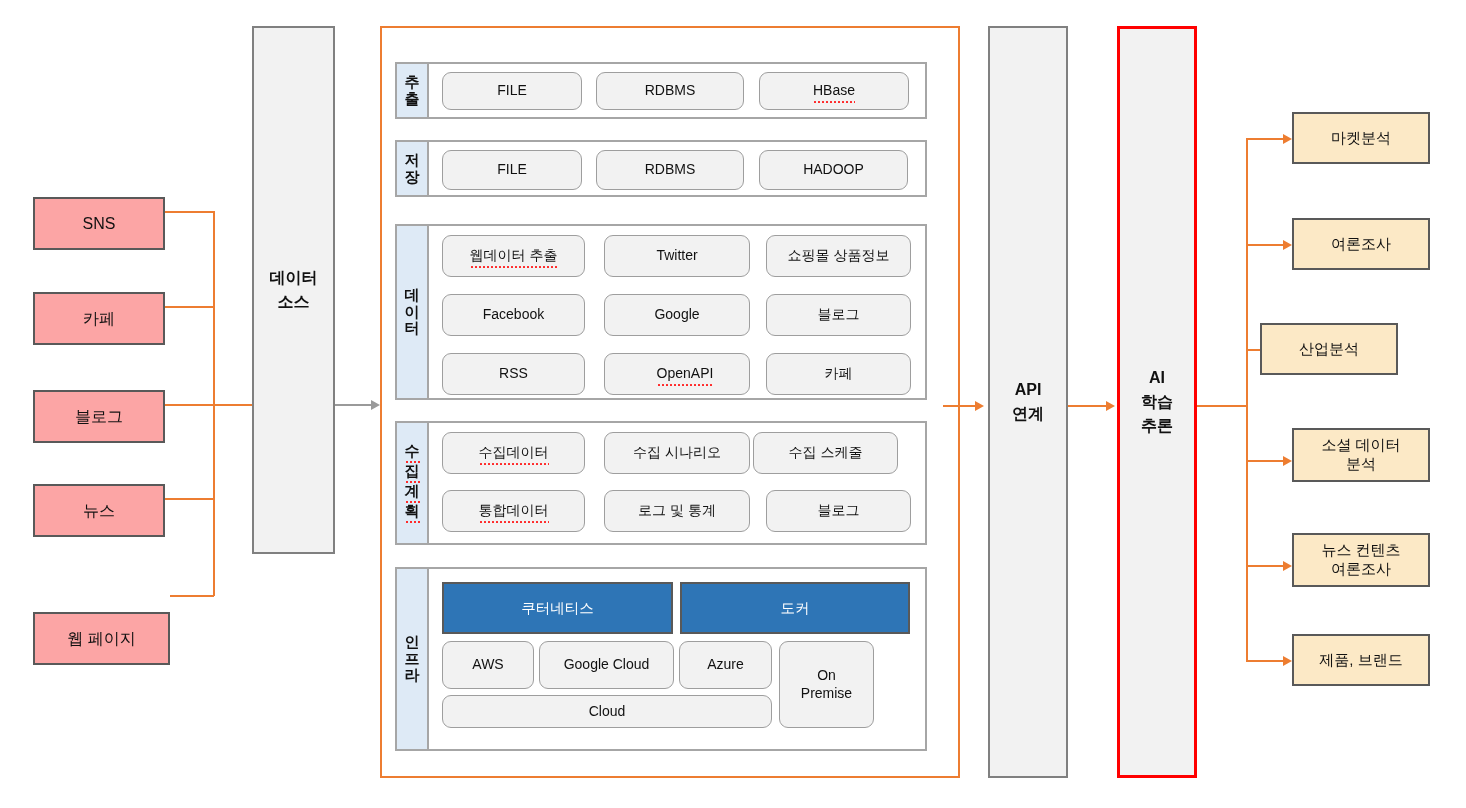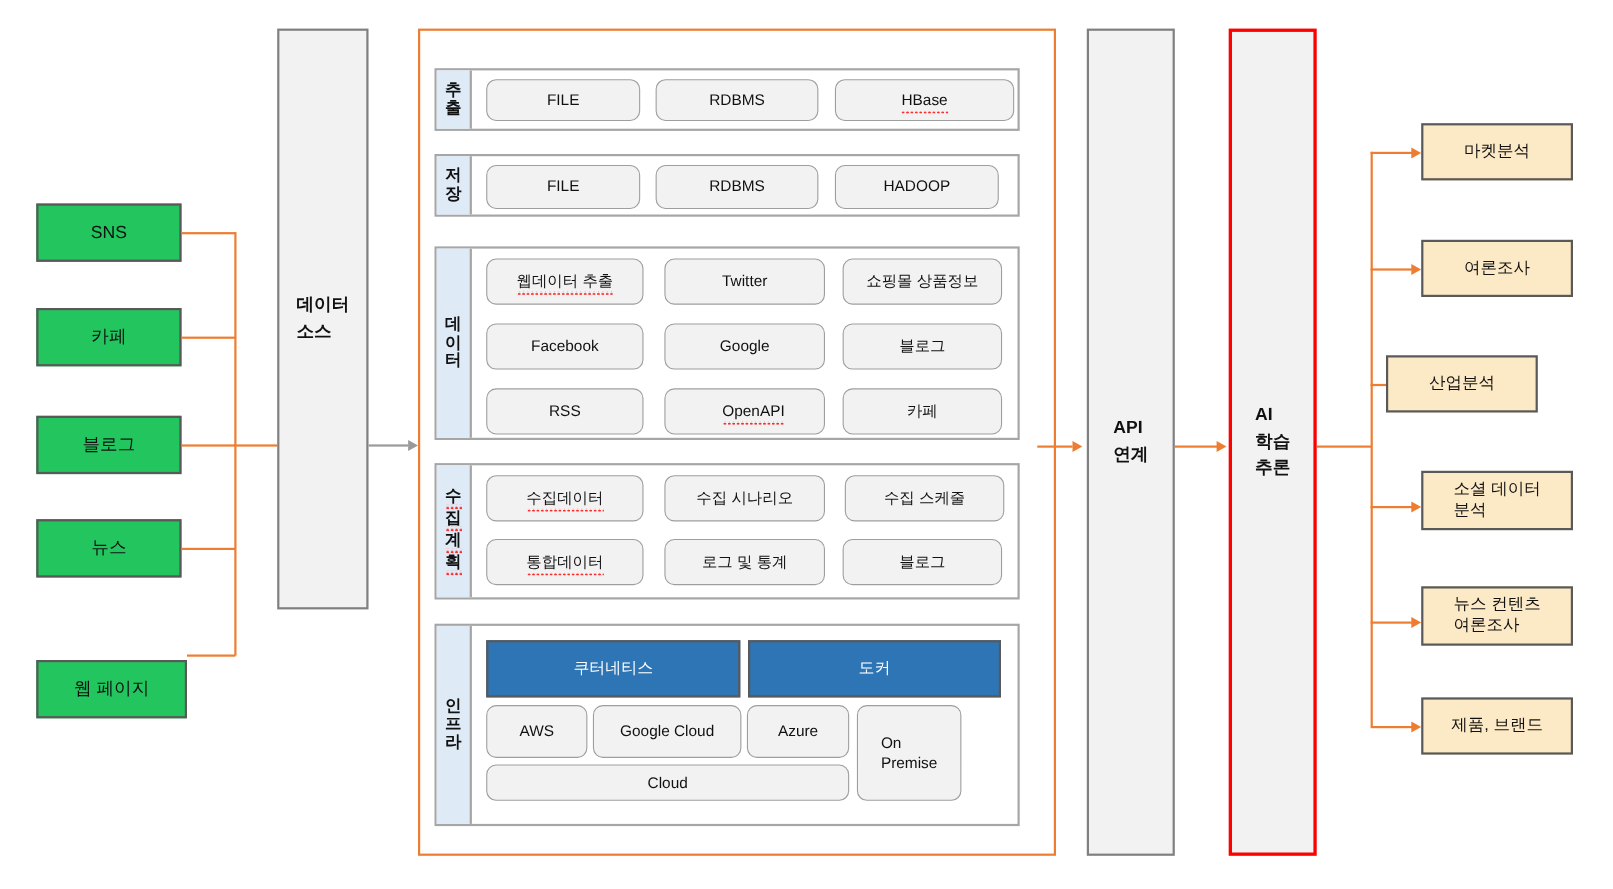--- a/index.html
+++ b/index.html
@@ -14,29 +14,31 @@
     overflow:hidden;
     background:#fff;
   }
   .abs{position:absolute;box-sizing:border-box;}
 
   
   .ctr{
     display:flex;
     align-items:center;
     justify-content:center;
+    text-align:center;
     line-height:1.25;
   }
 
   
   .src-box{
-    background:#22c55e;
+    background:#fca5a5;
     border:2.5px solid #595959;
     color:#111;
     font-size:16px;
+    margin-top:12px;
   }
 
   
   .pillar{
     background:#F2F2F2;
     border:2.5px solid #808080;
     color:#111;
     font-size:16px;
     font-weight:bold;
   }
@@ -180,21 +182,21 @@
         <span>출</span>
       </span>
     </div>
     <div class="sec-body">
       <div class="abs chip ctr" style="left:13px;top:8px;width:140px;height:38px;">
         <span>FILE</span>
       </div>
       <div class="abs chip ctr" style="left:167px;top:8px;width:148px;height:38px;">
         <span>RDBMS</span>
       </div>
-      <div class="abs chip ctr" style="left:330px;top:8px;width:163px;height:38px;">
+      <div class="abs chip ctr" style="left:330px;top:8px;width:150px;height:38px;">
         <span class="sq-red">HBase</span>
       </div>
     </div>
   </div>
 
   <div class="abs section" style="left:395px;top:140px;width:532px;height:57px;">
     <div class="sec-label">
       <span class="vstack">
         <span>저</span>
         <span>장</span>
@@ -263,21 +265,21 @@
         <span class="sq">획</span>
       </span>
     </div>
     <div class="sec-body">
       <div class="abs chip ctr" style="left:13px;top:9px;width:143px;height:42px;">
         <span class="sq-red">수집데이터</span>
       </div>
       <div class="abs chip ctr" style="left:175px;top:9px;width:146px;height:42px;">
         <span>수집 시나리오</span>
       </div>
-      <div class="abs chip ctr" style="left:339px;top:9px;width:145px;height:42px;">
+      <div class="abs chip ctr" style="left:324px;top:9px;width:145px;height:42px;">
         <span>수집 스케줄</span>
       </div>
 
       <div class="abs chip ctr" style="left:13px;top:67px;width:143px;height:42px;">
         <span class="sq-red">통합데이터</span>
       </div>
       <div class="abs chip ctr" style="left:175px;top:67px;width:146px;height:42px;">
         <span>로그 및 통계</span>
       </div>
       <div class="abs chip ctr" style="left:337px;top:67px;width:145px;height:42px;">

